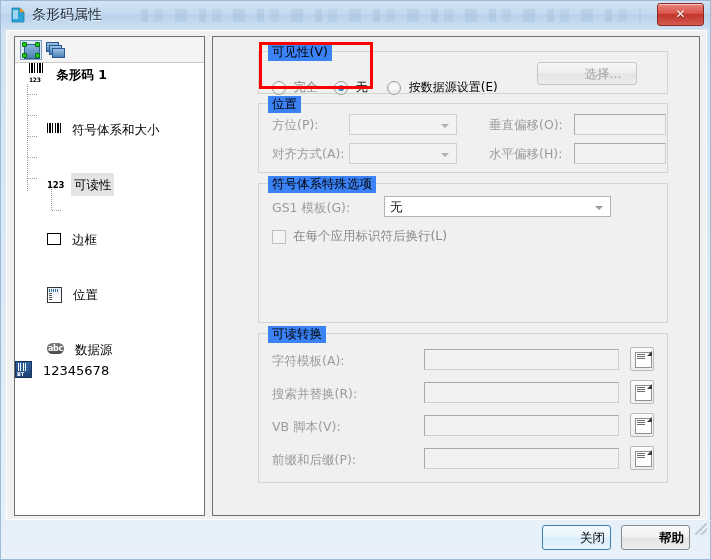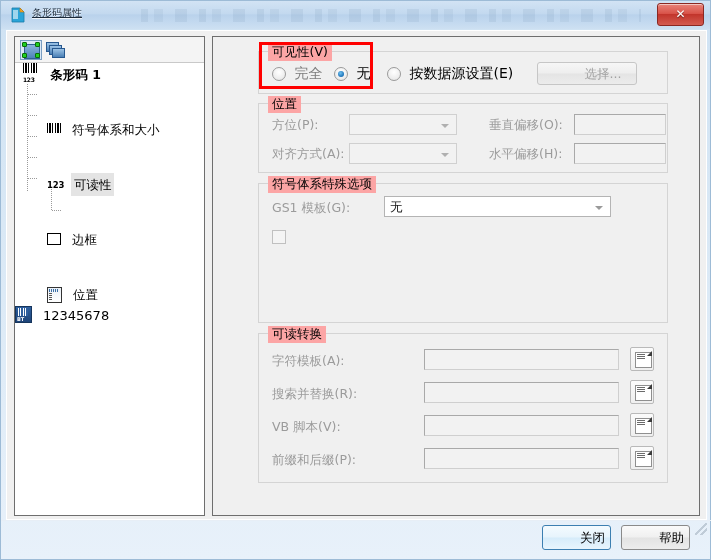--- a/index.html
+++ b/index.html
@@ -36,26 +36,25 @@
     background: linear-gradient(to bottom, #d2e3f4 0%, #c3d9ef 45%, #b9d2ec 50%, #cde0f2 100%);
   }
   .title-icon {
     position: absolute;
     left: 9px; top: 6px;
     width: 16px; height: 16px;
   }
   .title-text {
     position: absolute;
     left: 31px; top: 5px;
-    font-size: 10px;
+    font-size: 14px;
     color: #1b2a3a;
     font-weight: normal;
     white-space: nowrap;
     text-shadow: 0 1px 0 rgba(255,255,255,0.75);
-    text-decoration: underline;
   }
   .title-ghost {
     position: absolute;
     left: 140px; top: 8px;
     width: 500px; height: 13px;
     opacity: 0.30;
     background:
       repeating-linear-gradient(to right,
         rgba(120,150,180,0.55) 0px, rgba(120,150,180,0.55) 7px,
         rgba(255,255,255,0) 7px, rgba(255,255,255,0) 13px,
@@ -146,21 +145,21 @@
     vertical-align: middle;
     width: 16px; height: 16px;
     margin-right: 4px;
     position: relative;
   }
   .tnode .tlabel {
     display: inline-block;
     vertical-align: middle;
     padding: 1px 3px;
   }
-  .tnode.root { padding-left: 8px; font-weight: bold; }
+  .tnode.root { padding-left: 14px; font-weight: bold; }
   .tnode.lvl1 { padding-left: 32px; margin-top: 34px; }
   .tnode.lvl2 { }
   .tnode.selected .tlabel {
     background: #e4e4e4;
   }
   
   .guide-v {
     position: absolute;
     left: 12px; top: 21px;
     width: 1px; height: 108px;
@@ -318,33 +317,34 @@
   
   .group {
     position: absolute;
     border: 1px solid #d4d4d4;
     background: transparent;
     box-sizing: border-box;
   }
   .group > .glabel {
     position: absolute;
     left: 9px; top: -8px;
-    background: #fca5a5;
+    background: #3b82f6;
     padding: 0 4px;
     font-size: 12.5px;
     color: #000;
     white-space: nowrap;
   }
 
   
   .radio {
     position: absolute;
     cursor: pointer;
     white-space: nowrap;
-    font-size: 14px;
+    font-size: 12px;
+    margin-top: 14px;
   }
   .radio .rdot {
     display: inline-block;
     vertical-align: middle;
     width: 12px; height: 12px;
     border-radius: 50%;
     border: 1px solid #9a9a9a;
     background: radial-gradient(circle at 50% 35%, #ffffff 0%, #eaeaea 75%, #dcdcdc 100%);
     margin-right: 4px;
     position: relative;
@@ -437,20 +437,21 @@
     color: #a0a0a0;
     font-size: 12.5px;
     text-align: center;
     cursor: pointer;
     padding-left: 32px;
   }
   .pbtn.enabled {
     border: 1px solid #8a8a8a;
     color: #000000;
     background: linear-gradient(to bottom, #fafafa 0%, #f0f0f0 48%, #e3e3e3 52%, #ededed 100%);
+    font-weight: bold;
   }
   .pbtn.default {
     border: 1px solid #3c7fb1;
     background: linear-gradient(to bottom, #f4fbff 0%, #e7f4fc 48%, #d6ecfa 52%, #e8f5fd 100%);
     color: #000000;
   }
 
   
   .browse {
     position: absolute;
@@ -579,20 +580,24 @@
         <div class="tnode lvl1">
           <span class="ticon ico-rect"></span>
           <span class="tlabel">边框</span>
         </div>
 
         <div class="tnode lvl1">
           <span class="ticon ico-ruler"></span>
           <span class="tlabel">位置</span>
         </div>
 
+        <div class="tnode lvl1">
+          <span class="ticon ico-abc">abc</span>
+          <span class="tlabel">数据源</span>
+        </div>
 
         <div class="tnode lvl2">
           <span class="ticon ico-datasrc"></span>
           <span class="tlabel" style="font-size:13px;">12345678</span>
         </div>
       </div>
     </div>
 
     <div class="right-panel">
 
@@ -643,20 +648,21 @@
         <span class="glabel">符号体系特殊选项</span>
 
         <span class="lbl dim" style="left:13px; top:16px;">GS1 模板(G):</span>
         <div class="combo enabled" style="left:125px; top:12px; width:227px;">
           <span class="cval">无</span>
           <span class="carrow"></span>
         </div>
 
         <div class="checkbox" style="left:13px; top:44px;">
           <span class="cbox"></span>
+          <span class="ctext">在每个应用标识符后换行(L)</span>
         </div>
       </div>
 
       <div class="group" style="left:45px; top:296px; width:410px; height:150px;">
         <span class="glabel">可读转换</span>
 
         <span class="lbl dim" style="left:13px; top:19px;">字符模板(A):</span>
         <div class="tbox" style="left:165px; top:15px; width:195px;"></div>
         <div class="browse" style="left:371px; top:13px;">
           <span class="bico"></span>

